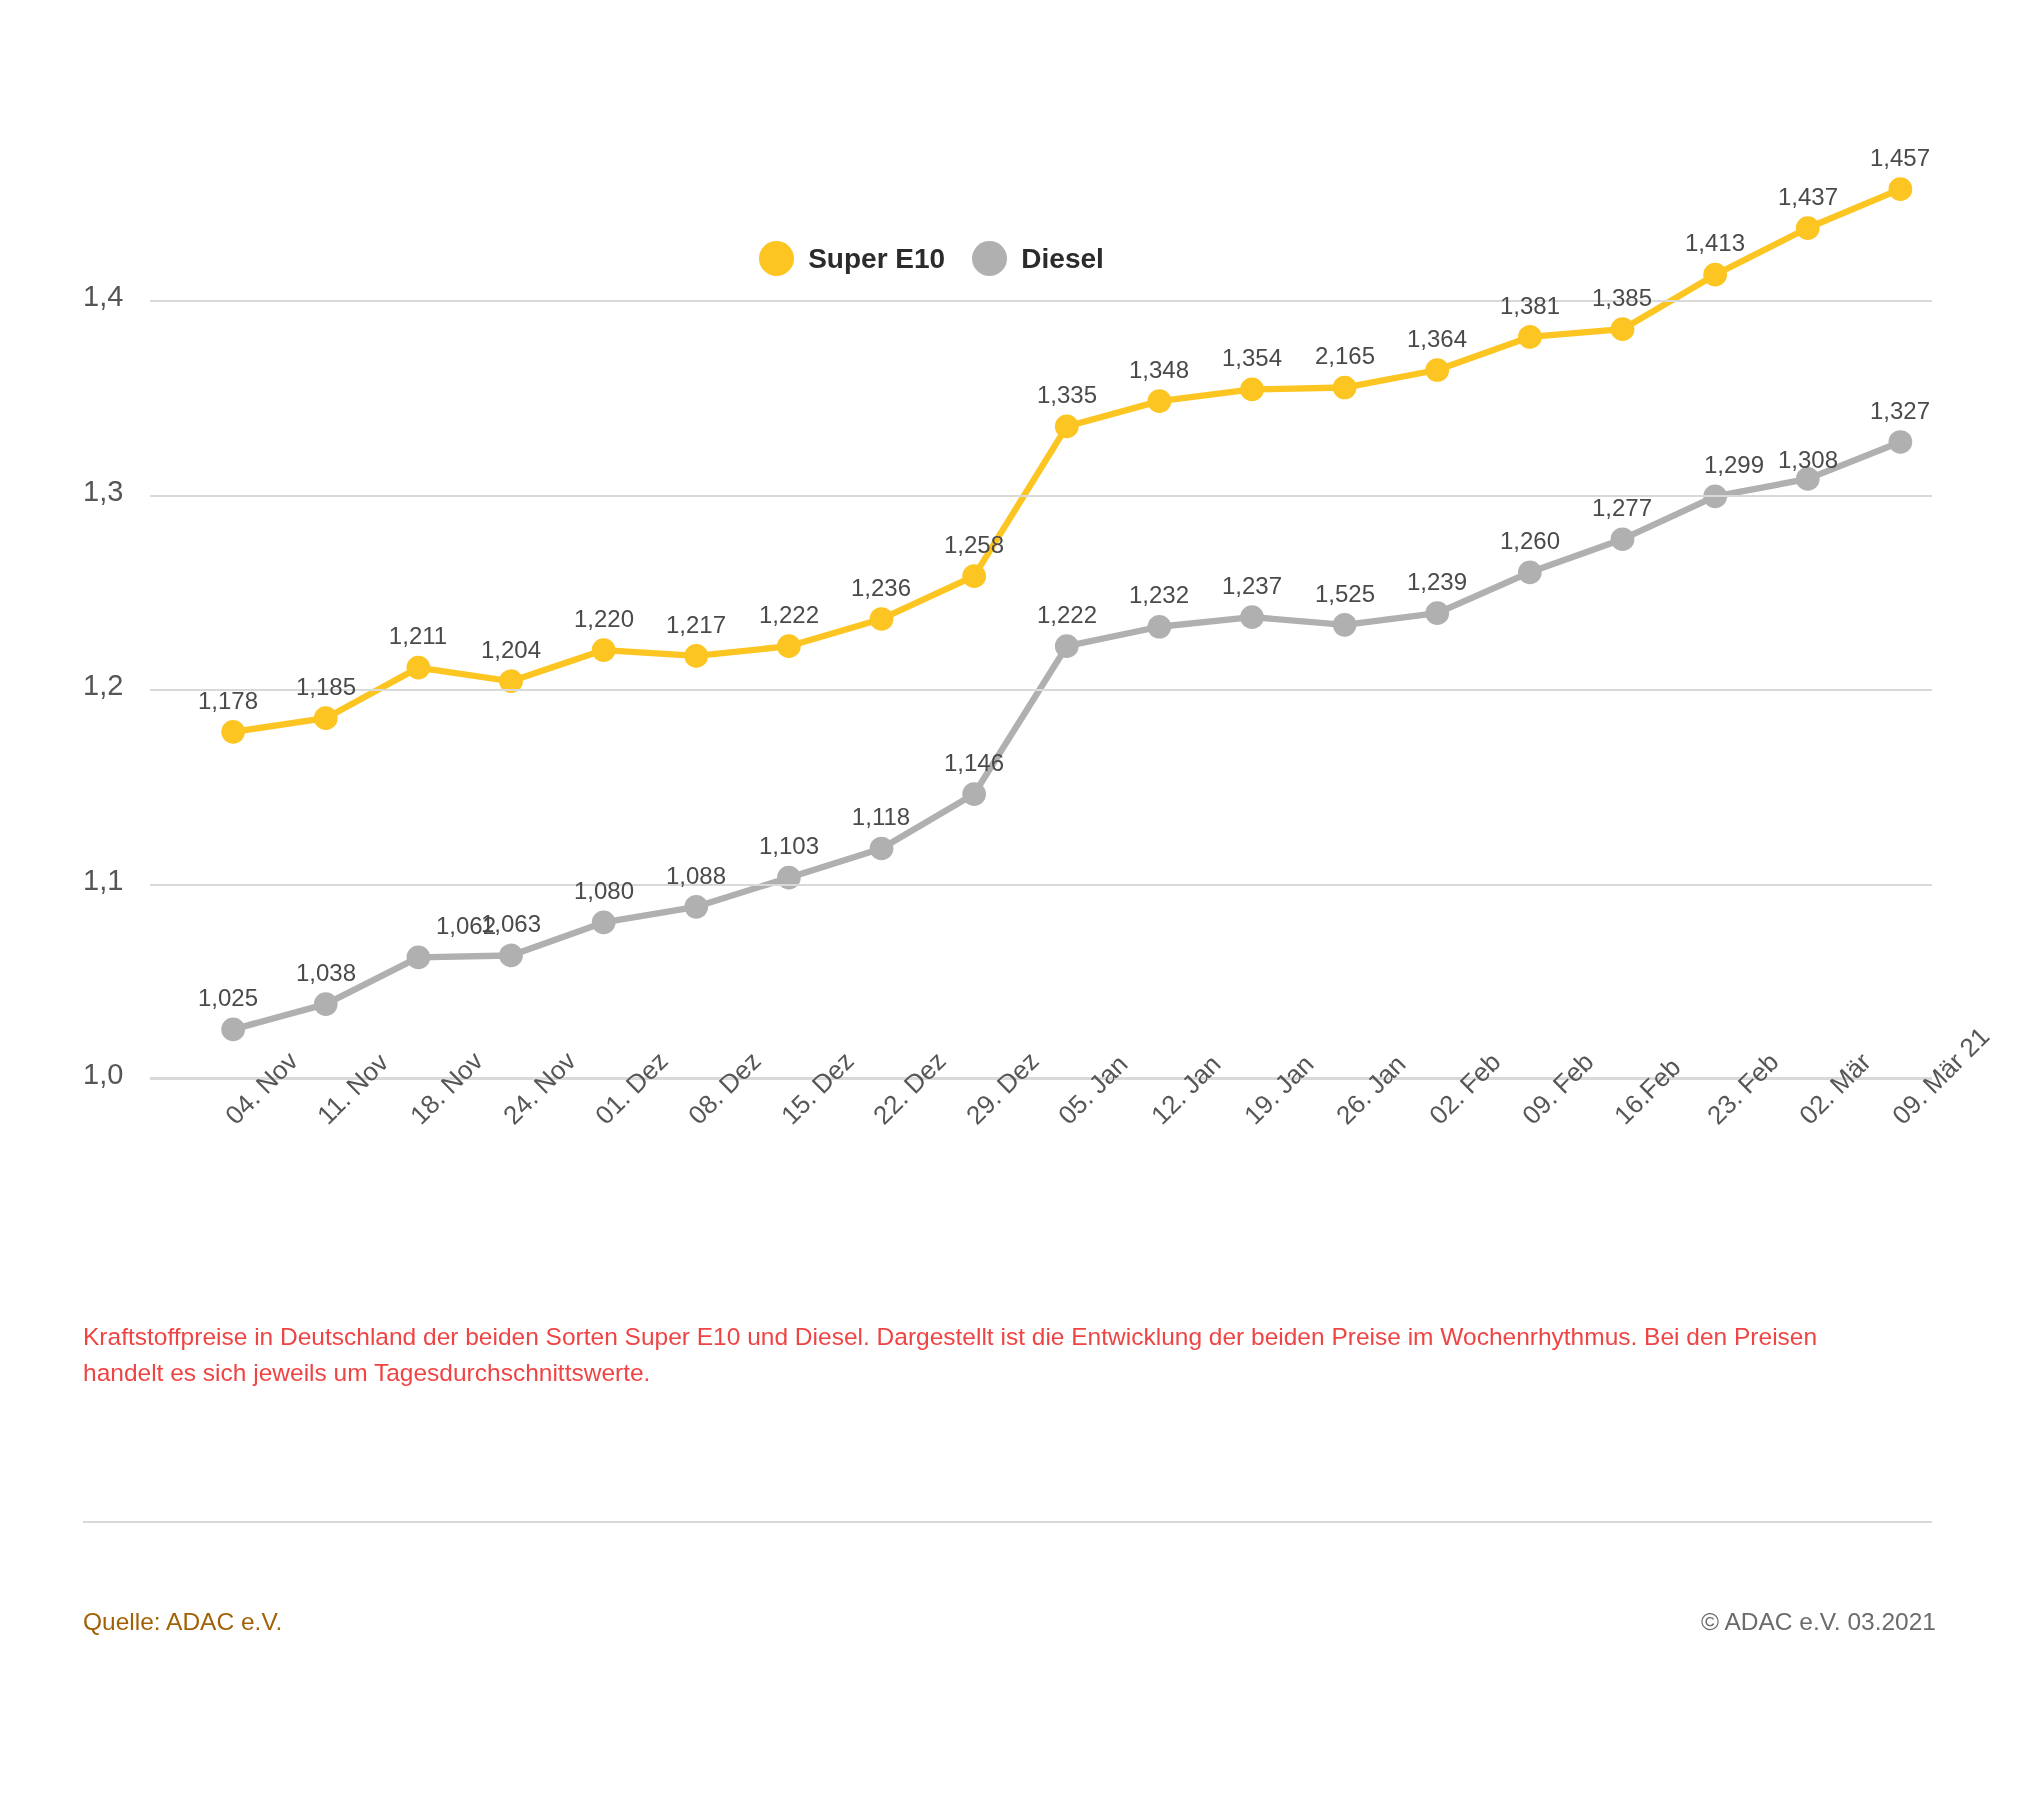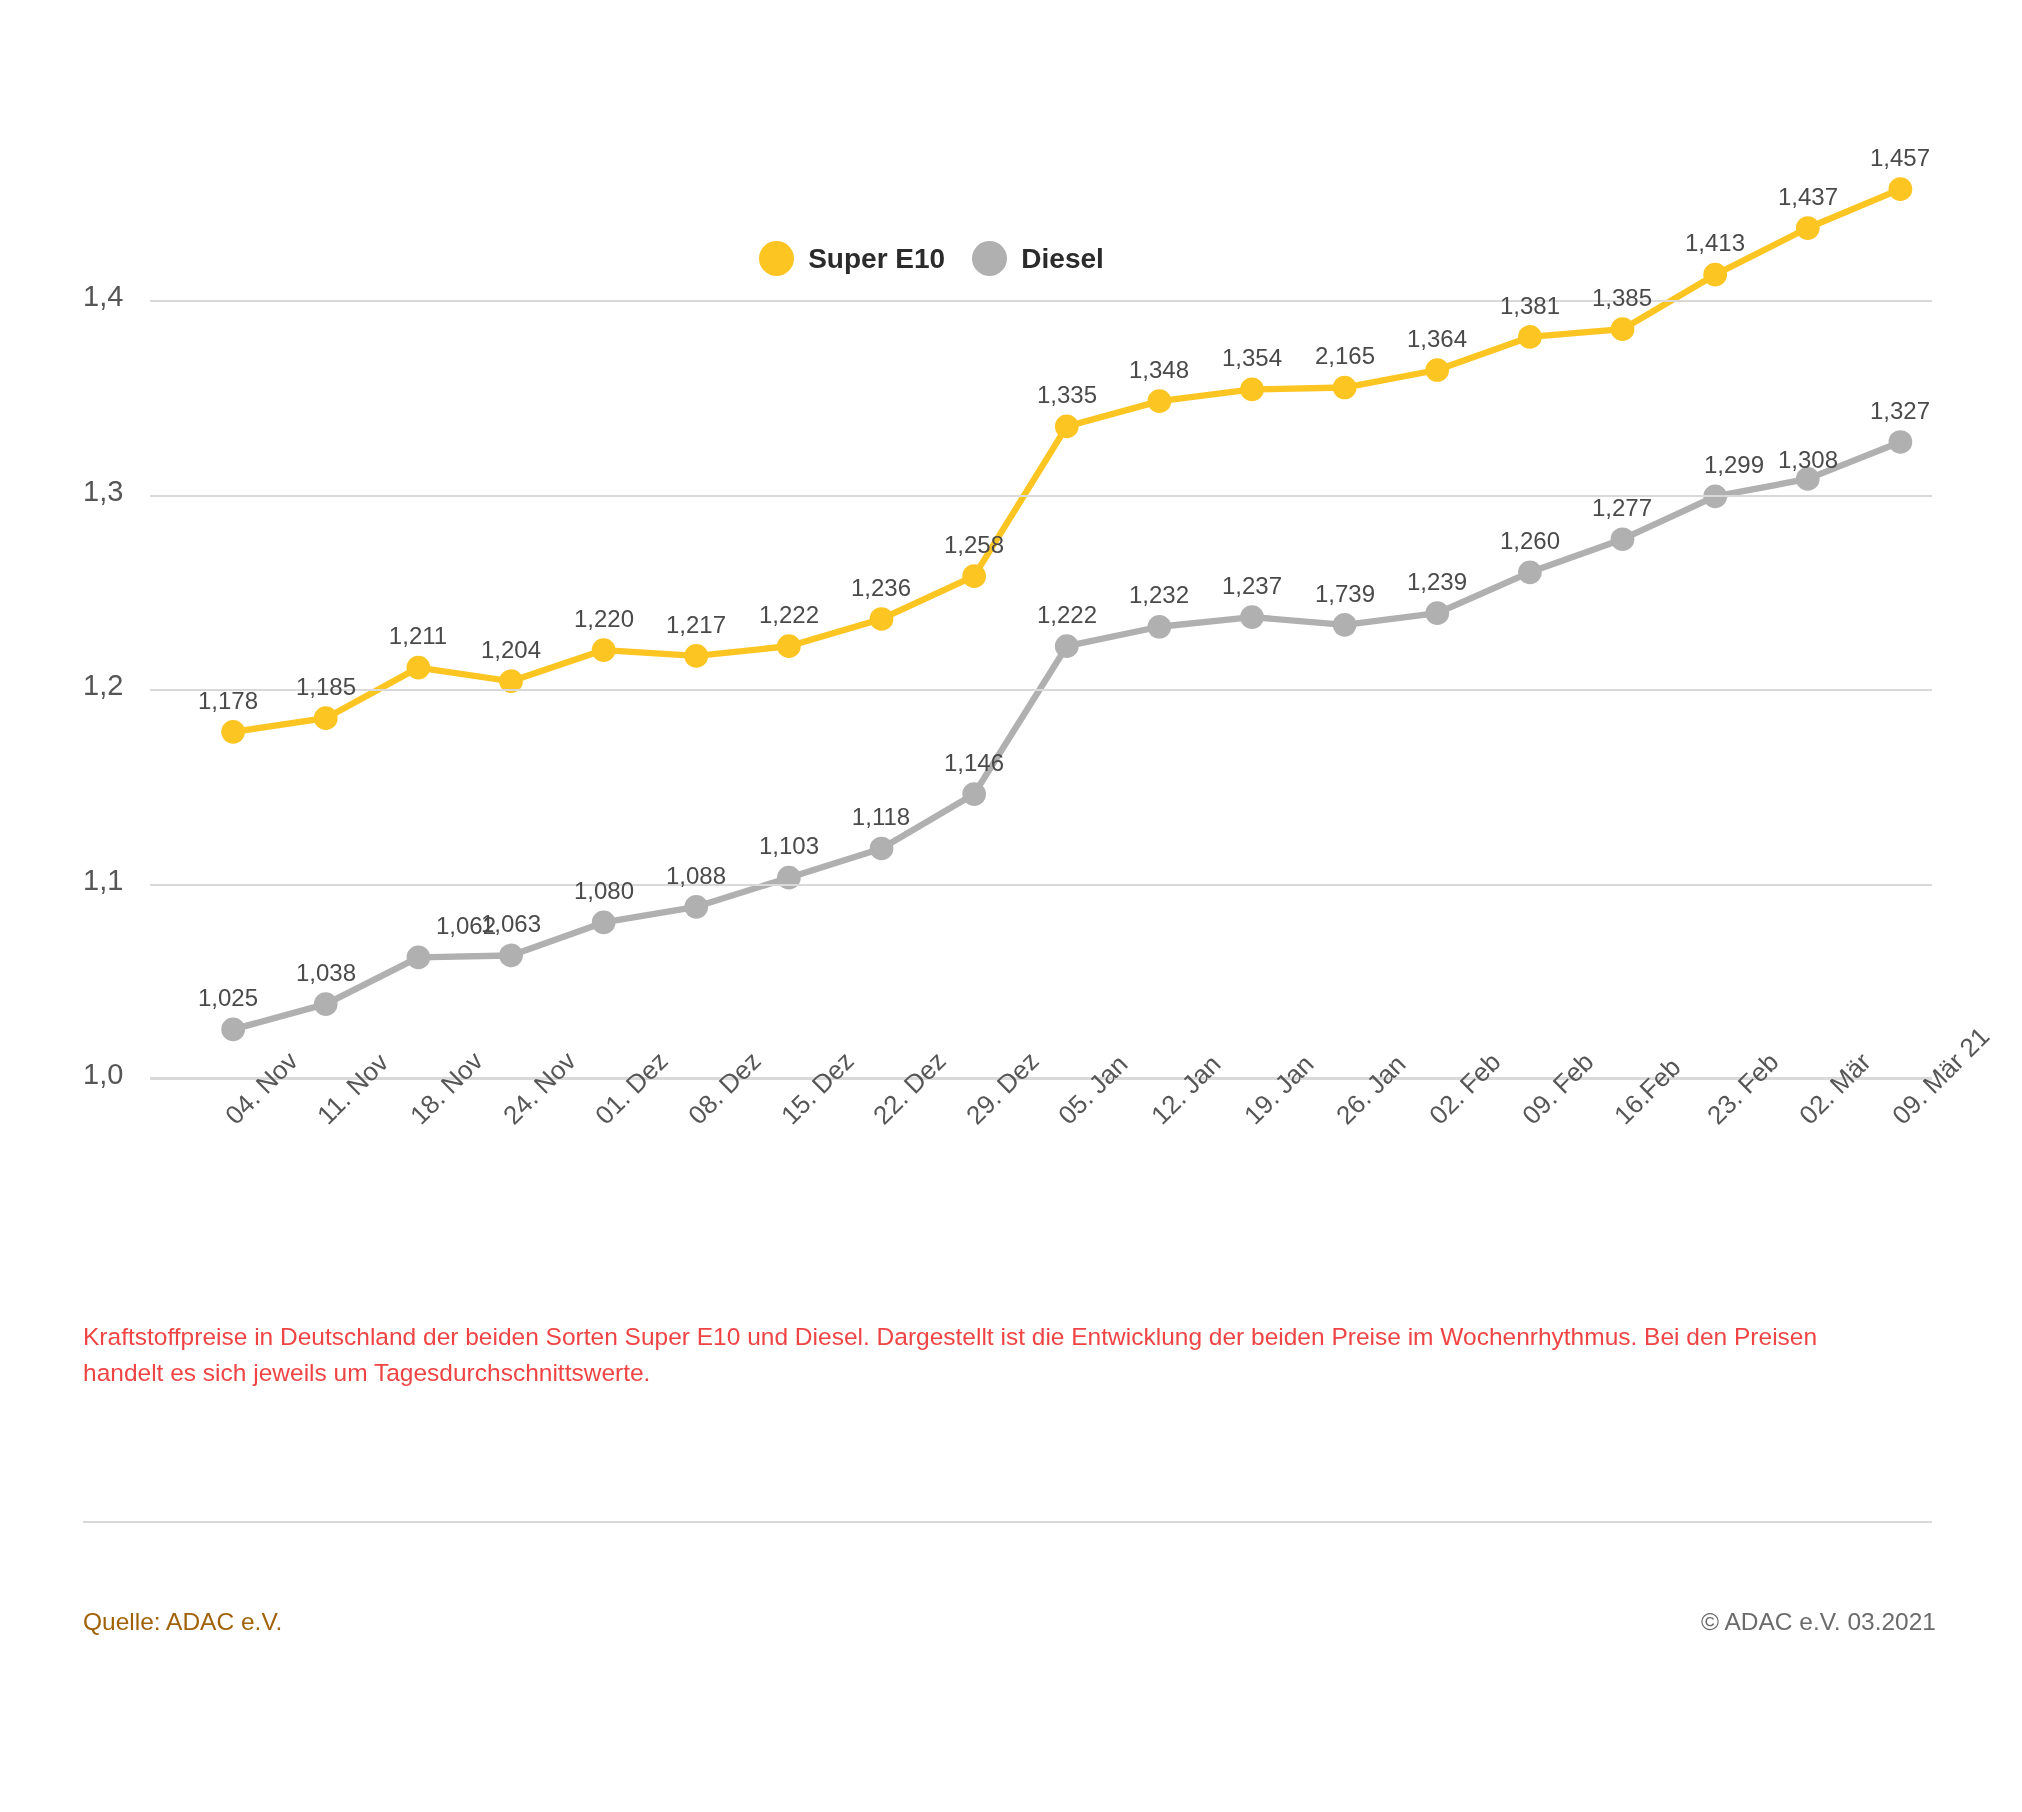--- a/index.html
+++ b/index.html
@@ -237,21 +237,21 @@
       <div class="pt-label" style="left: 335px; top: 640px; margin-left: 48px;">1,062</div>
       <div class="pt-label" style="left: 428px; top: 638px;">1,063</div>
       <div class="pt-label" style="left: 521px; top: 605px;">1,080</div>
       <div class="pt-label" style="left: 613px; top: 590px;">1,088</div>
       <div class="pt-label" style="left: 706px; top: 560px;">1,103</div>
       <div class="pt-label" style="left: 798px; top: 531px;">1,118</div>
       <div class="pt-label" style="left: 891px; top: 477px;">1,146</div>
       <div class="pt-label" style="left: 984px; top: 329px;">1,222</div>
       <div class="pt-label" style="left: 1076px; top: 309px;">1,232</div>
       <div class="pt-label" style="left: 1169px; top: 300px;">1,237</div>
-      <div class="pt-label" style="left: 1262px; top: 308px;">1,739</div>
+      <div class="pt-label" style="left: 1262px; top: 308px;">1,525</div>
       <div class="pt-label" style="left: 1354px; top: 296px;">1,239</div>
       <div class="pt-label" style="left: 1447px; top: 255px;">1,260</div>
       <div class="pt-label" style="left: 1539px; top: 222px;">1,277</div>
       <div class="pt-label" style="left: 1632px; top: 179px; margin-left: 19px;">1,299</div>
       <div class="pt-label" style="left: 1725px; top: 162px; margin-top: 12px;">1,308</div>
       <div class="pt-label" style="left: 1817px; top: 125px;">1,327</div>
     </div>
 
   <div class="xaxis-line"></div>
 

